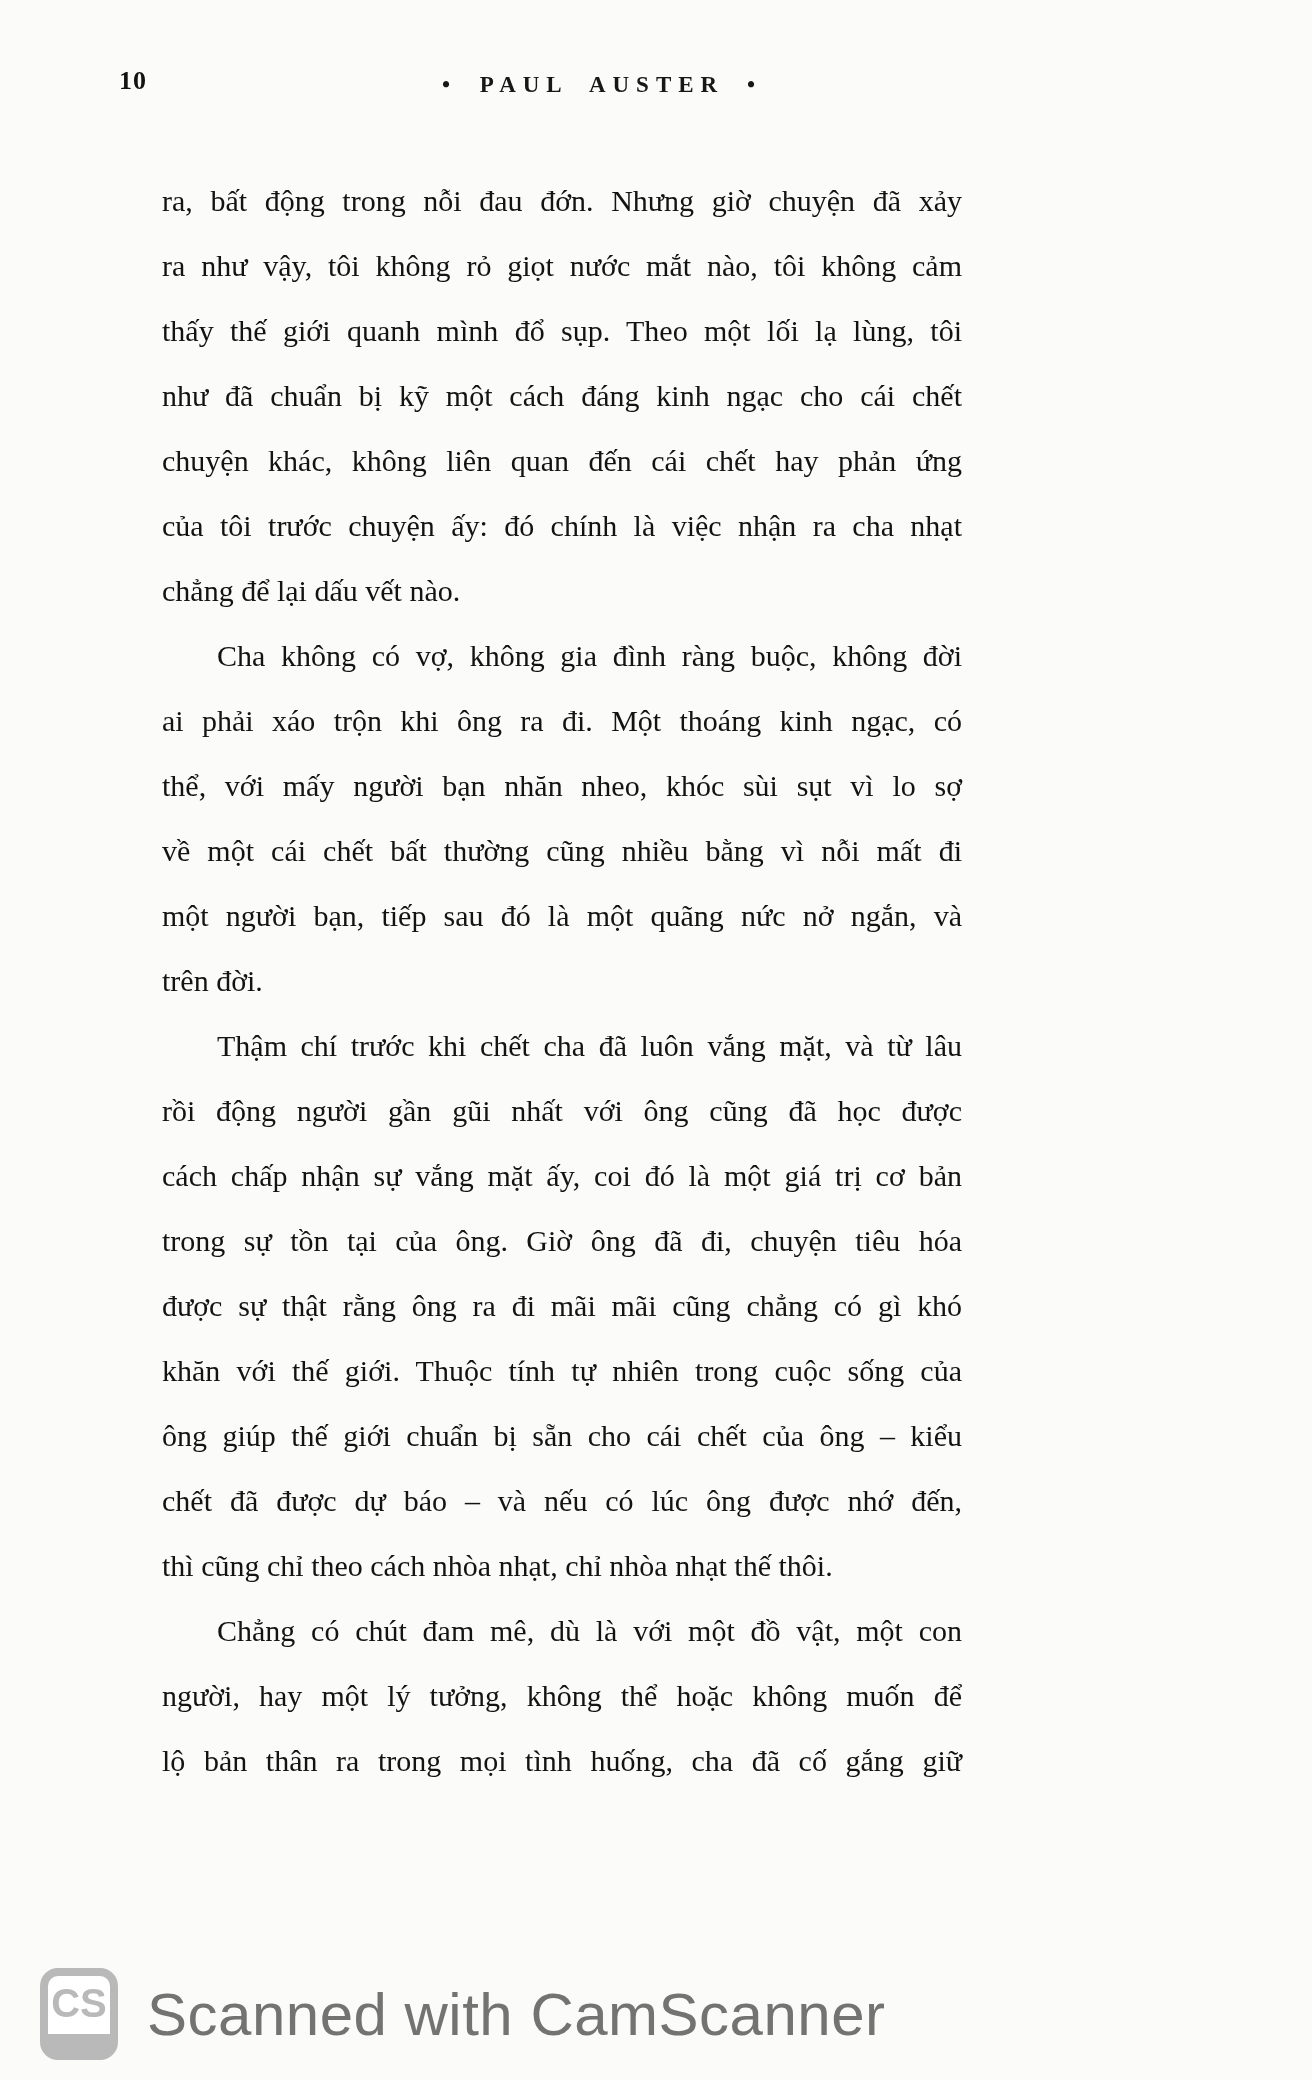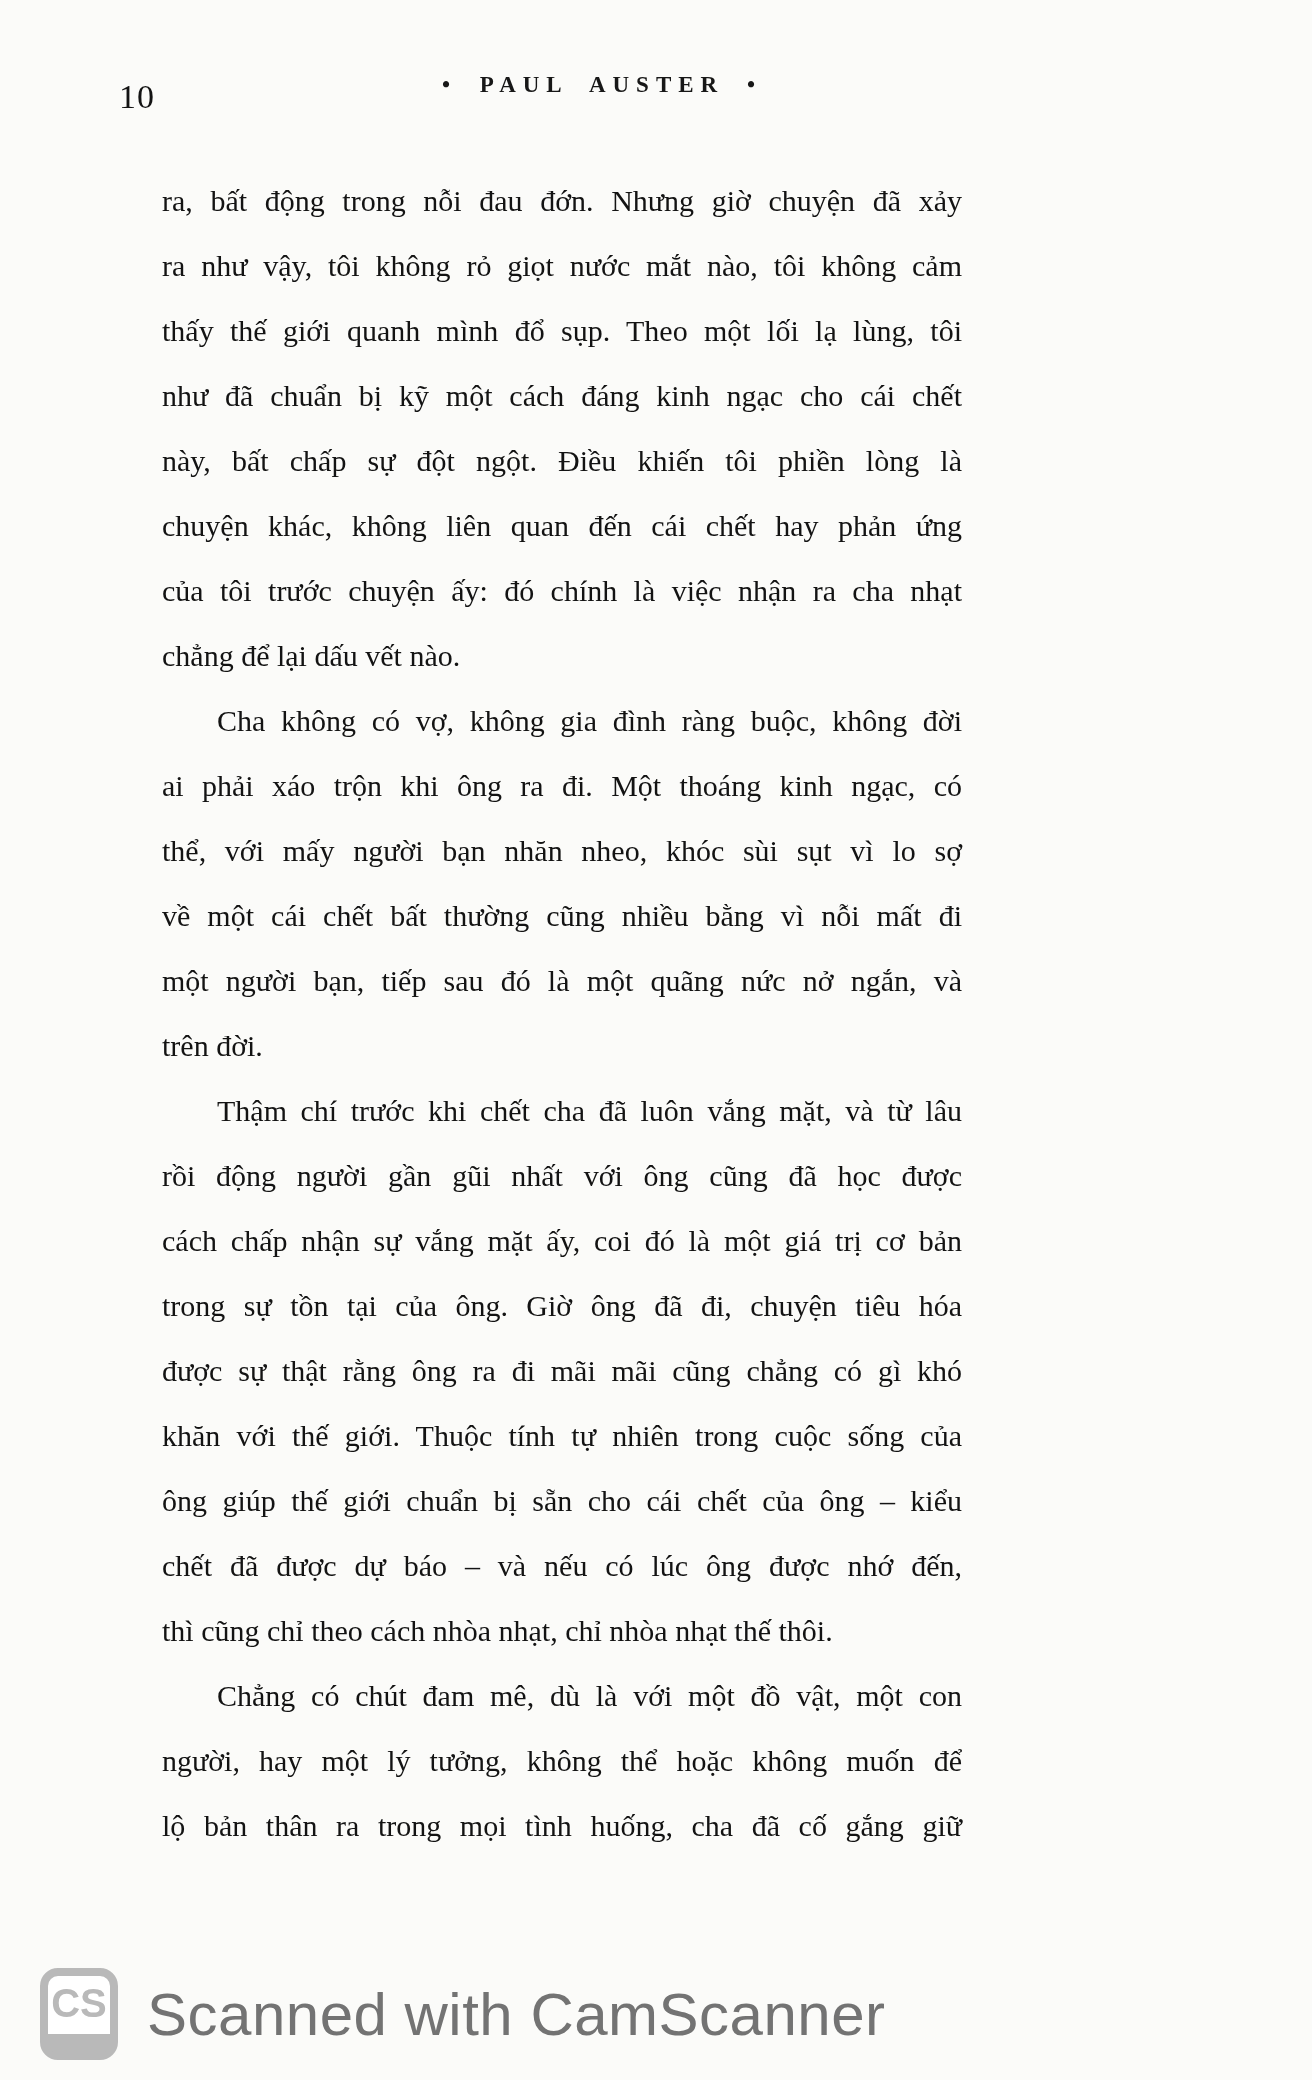--- a/index.html
+++ b/index.html
@@ -7,23 +7,23 @@
     width:1312px; height:2080px;
     background:#fbfbf9;
     position:relative;
     font-family:"Liberation Serif", serif;
     color:#131313;
     overflow:hidden;
   }
 
   .page-number {
     position:absolute;
-    left:119px; top:78px;
-    font-size:34px;
-    font-weight:400;
+    left:119px; top:66px;
+    font-size:26px;
+    font-weight:700;
     letter-spacing:1px;
   }
 
   .running-head {
     position:absolute;
     top:72px; left:0; width:100%;
     text-align:center;
     transform:translateX(-54px);
     font-size:23px;
     font-weight:700;
@@ -99,21 +99,20 @@
 <div class="page-number">10</div>
 
 <div class="running-head">• PAUL AUSTER •</div>
 
 <div class="text-block">
     <div class="para">
       <div class="line">ra, bất động trong nỗi đau đớn. Nhưng giờ chuyện đã xảy</div>
       <div class="line">ra như vậy, tôi không rỏ giọt nước mắt nào, tôi không cảm</div>
       <div class="line">thấy thế giới quanh mình đổ sụp. Theo một lối lạ lùng, tôi</div>
       <div class="line">như đã chuẩn bị kỹ một cách đáng kinh ngạc cho cái chết</div>
-      <div class="line">này, bất chấp sự đột ngột. Điều khiến tôi phiền lòng là</div>
       <div class="line">chuyện khác, không liên quan đến cái chết hay phản ứng</div>
       <div class="line">của tôi trước chuyện ấy: đó chính là việc nhận ra cha nhạt</div>
       <div class="line endline">chẳng để lại dấu vết nào.</div>
     </div>
     <div class="para">
       <div class="line indent">Cha không có vợ, không gia đình ràng buộc, không đời</div>
       <div class="line">ai phải xáo trộn khi ông ra đi. Một thoáng kinh ngạc, có</div>
       <div class="line">thể, với mấy người bạn nhăn nheo, khóc sùi sụt vì lo sợ</div>
       <div class="line">về một cái chết bất thường cũng nhiều bằng vì nỗi mất đi</div>
       <div class="line">một người bạn, tiếp sau đó là một quãng nức nở ngắn, và</div>

